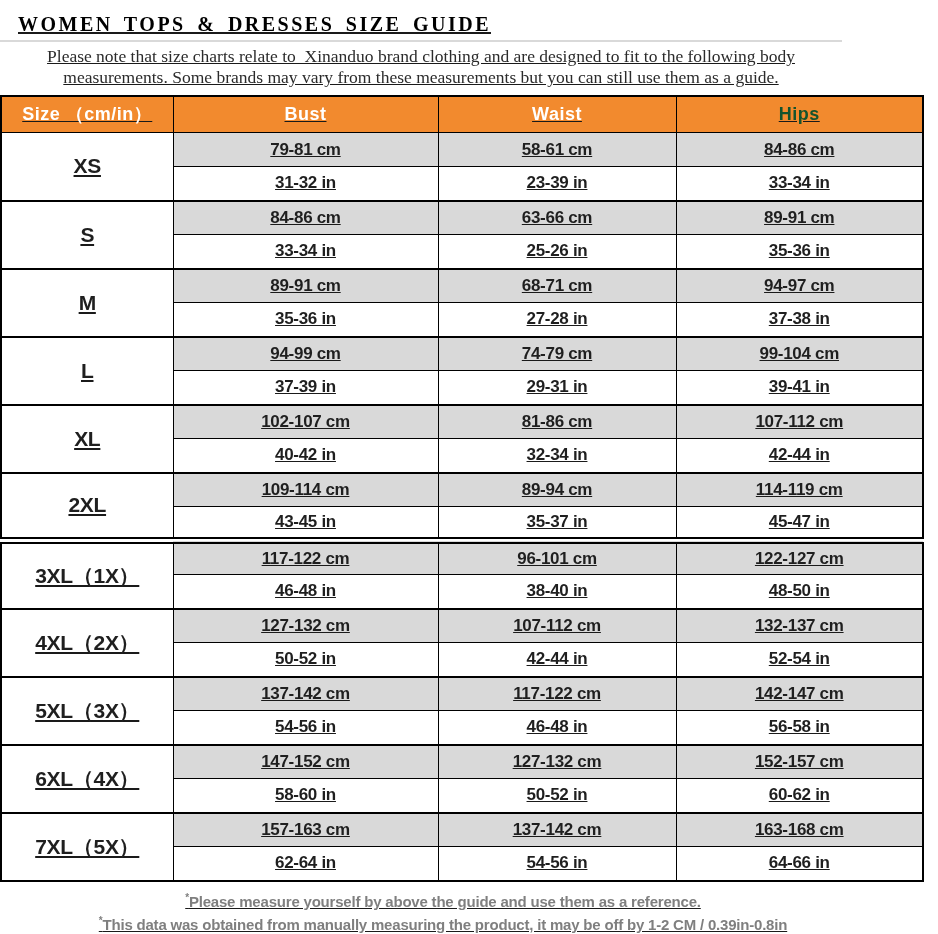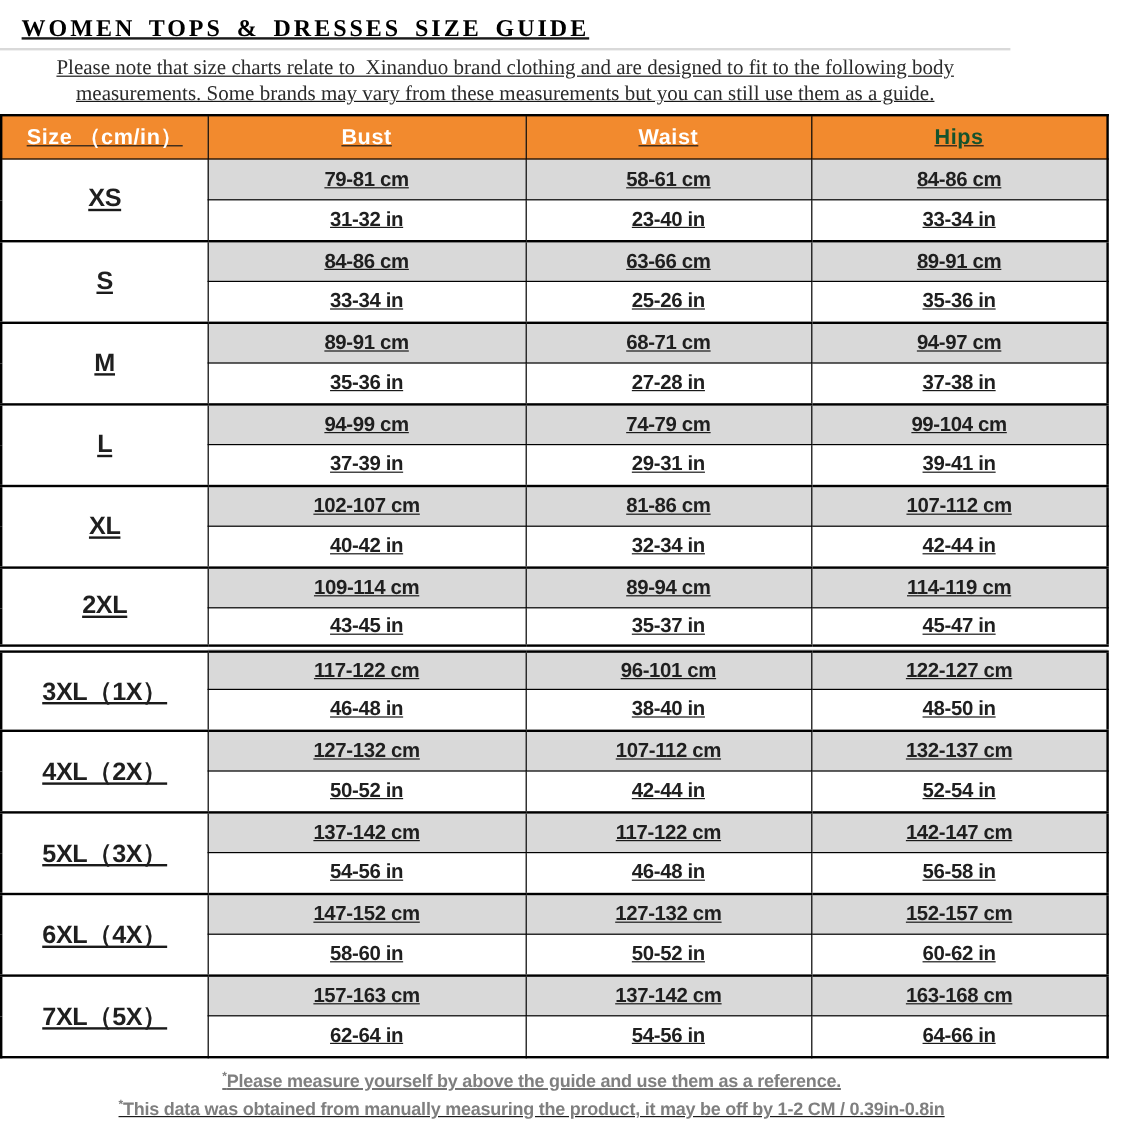--- a/index.html
+++ b/index.html
@@ -117,21 +117,21 @@
     </thead>
     <tbody>
         <tr class="row-cm">
           <td class="size-cell" rowspan="2">XS</td>
           <td class="cm-cell" style="background: rgb(217, 217, 217);">79-81 cm</td>
           <td class="cm-cell" style="background: rgb(217, 217, 217); text-align: center;">58-61 cm</td>
           <td class="cm-cell" style="background: rgb(217, 217, 217);">84-86 cm</td>
         </tr>
         <tr class="row-in">
           <td class="in-cell" style="background: rgb(255, 255, 255);">31-32 in</td>
-          <td class="in-cell" style="background: rgb(255, 255, 255);">23-40 in</td>
+          <td class="in-cell" style="background: rgb(255, 255, 255);">23-39 in</td>
           <td class="in-cell" style="background: rgb(255, 255, 255);">33-34 in</td>
         </tr>
         <tr class="row-cm group-start">
           <td class="size-cell" rowspan="2">S</td>
           <td class="cm-cell" style="background: rgb(217, 217, 217);">84-86 cm</td>
           <td class="cm-cell" style="background: rgb(217, 217, 217);">63-66 cm</td>
           <td class="cm-cell" style="background: rgb(217, 217, 217);">89-91 cm</td>
         </tr>
         <tr class="row-in">
           <td class="in-cell" style="background: rgb(255, 255, 255);">33-34 in</td>

